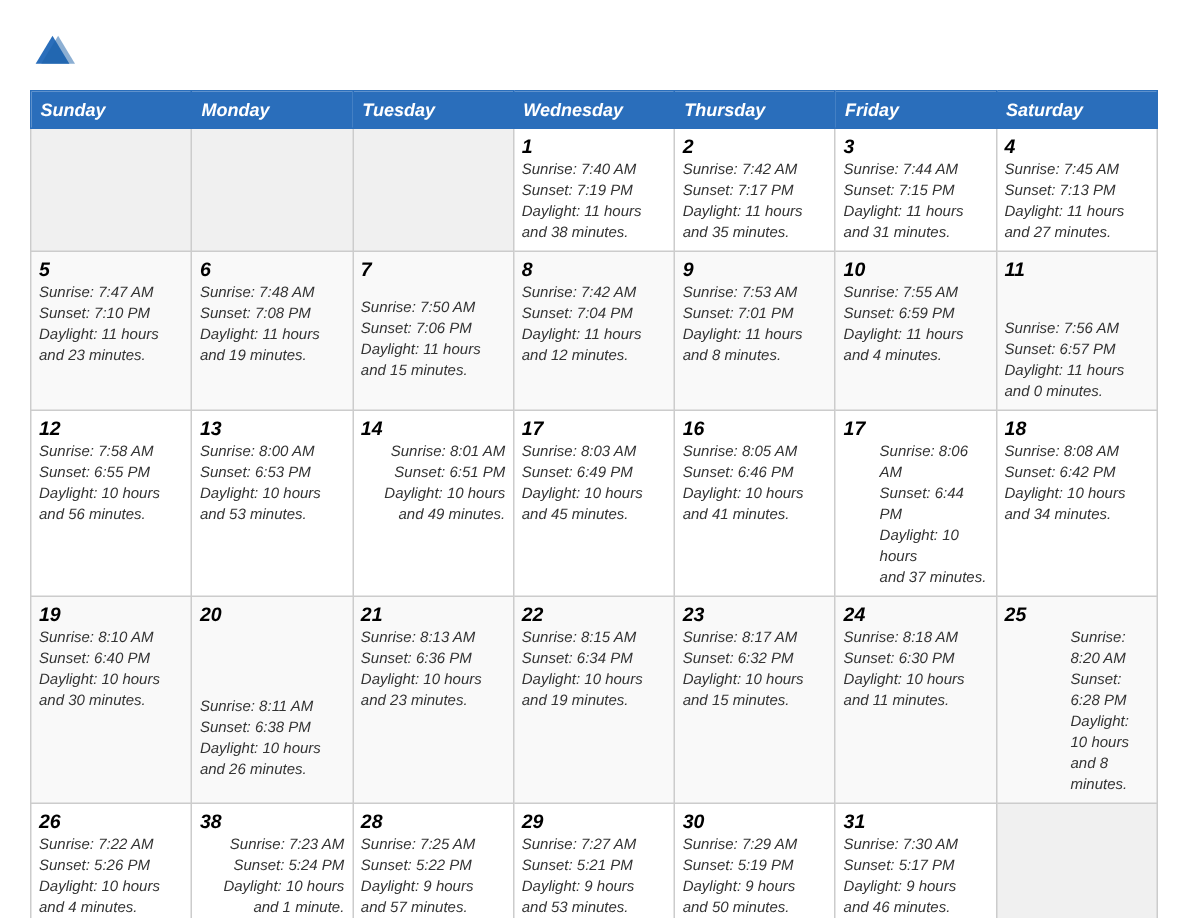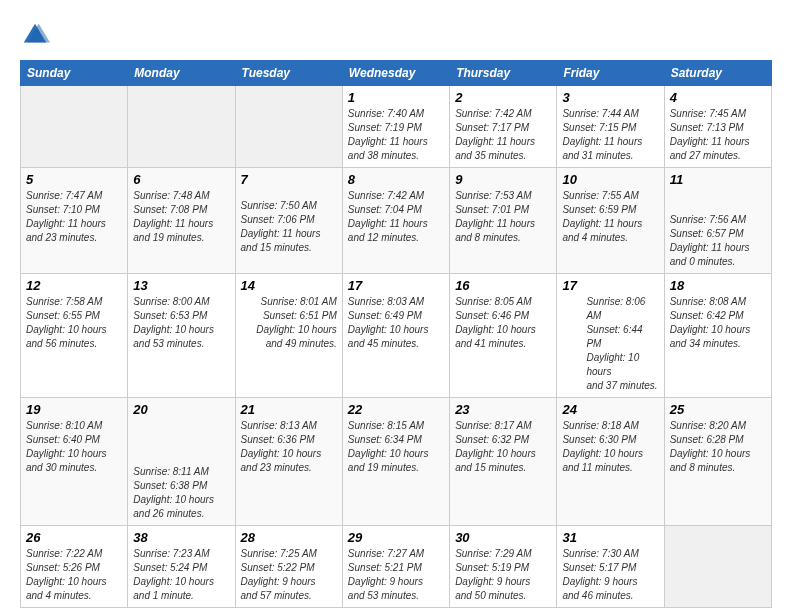--- a/index.html
+++ b/index.html
@@ -298,37 +298,37 @@
         </td>
         <td>
           <span class="day-number">24</span>
           <div class="day-info" style="white-space: pre-line;">Sunrise: 8:18 AM
 Sunset: 6:30 PM
 Daylight: 10 hours
 and 11 minutes.</div>
         </td>
         <td>
           <span class="day-number">25</span>
-          <div class="day-info" style="white-space: pre-line;">Sunrise: 8:20 AM
+          <div class="day-info" style="white-space: pre-line; margin-left: 44px;">Sunrise: 8:20 AM
 Sunset: 6:28 PM
 Daylight: 10 hours
 and 8 minutes.</div>
         </td>
       </tr>
       <tr>
         <td>
           <span class="day-number">26</span>
           <div class="day-info" style="white-space: pre-line;">Sunrise: 7:22 AM
 Sunset: 5:26 PM
 Daylight: 10 hours
 and 4 minutes.</div>
         </td>
         <td>
           <span class="day-number">38</span>
-          <div class="day-info" style="white-space: pre-line;">Sunrise: 7:23 AM
+          <div class="day-info" style="white-space: pre-line; text-align: right;">Sunrise: 7:23 AM
 Sunset: 5:24 PM
 Daylight: 10 hours
 and 1 minute.</div>
         </td>
         <td>
           <span class="day-number">28</span>
           <div class="day-info" style="white-space: pre-line;">Sunrise: 7:25 AM
 Sunset: 5:22 PM
 Daylight: 9 hours
 and 57 minutes.</div>

